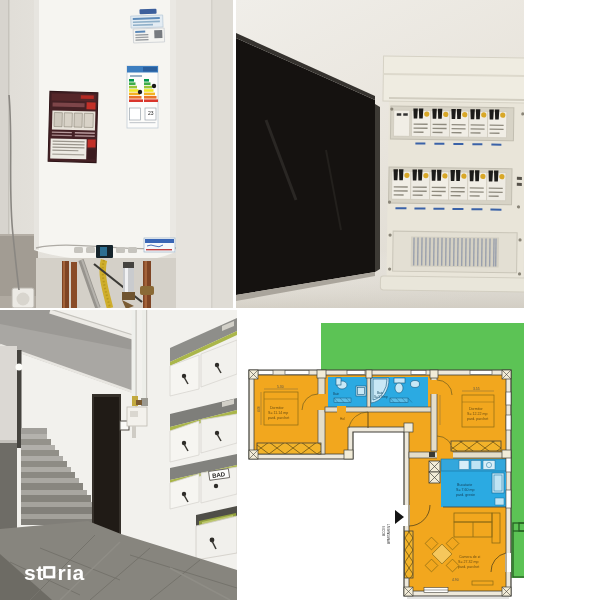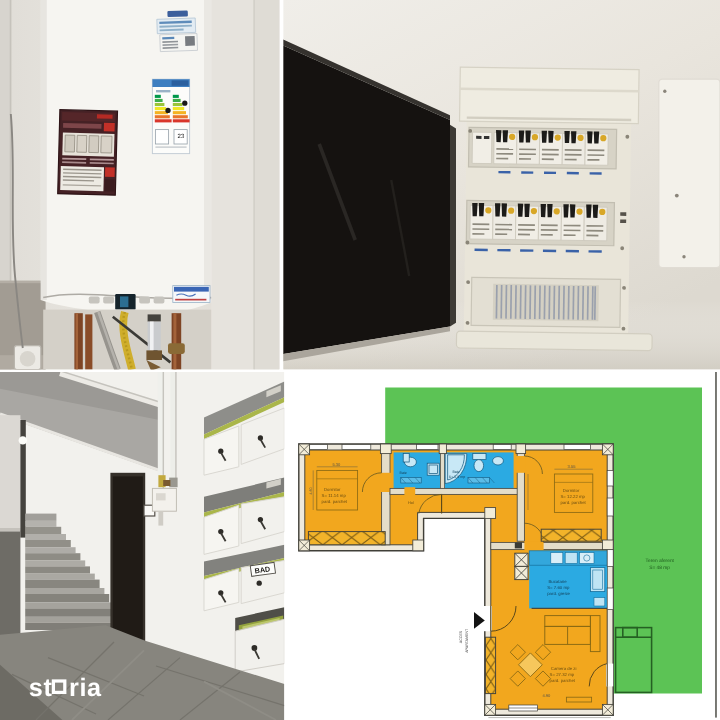--- a/index.html
+++ b/index.html
@@ -1,16 +1,16 @@
 <!DOCTYPE html>
 <html><head>
 <meta charset="utf-8">
 <style>
 html,body{margin:0;padding:0}
-.page{position:relative;width:600px;height:600px;background:#ffffff;overflow:hidden;font-family:"Liberation Sans",sans-serif}
+.page{position:relative;width:524px;height:600px;background:#ffffff;overflow:hidden;font-family:"Liberation Sans",sans-serif}
 .q{position:absolute}
 svg{display:block}
 </style>
 </head>
 <body>
 <div class="page">
 
 <div class="q" style="left:0;top:0;width:233px;height:308px">
 <svg width="233" height="308" viewBox="0 0 233 308">
 <defs>

